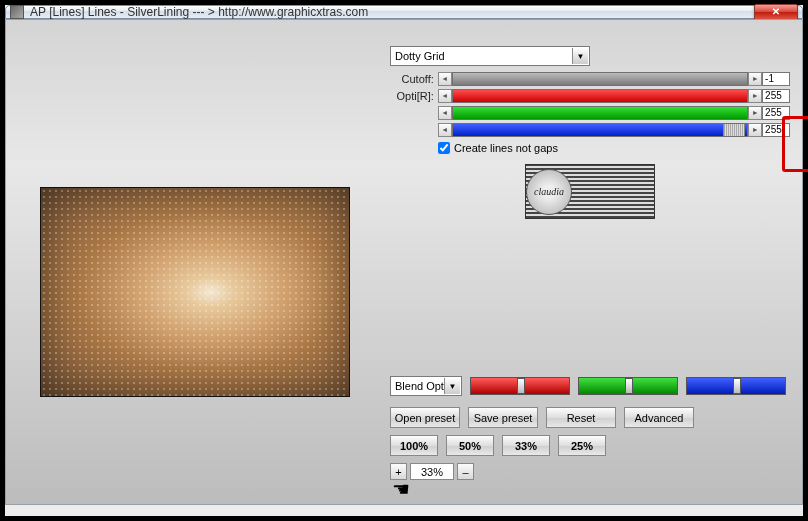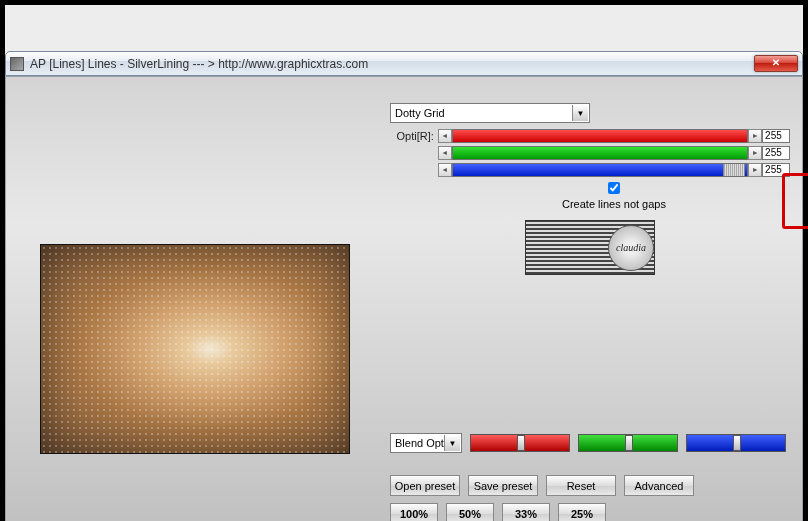--- a/index.html
+++ b/index.html
@@ -1,18 +1,18 @@
 <!DOCTYPE html>
 <html><head>
 <meta charset="utf-8">
 <style>
 * { box-sizing: border-box; margin: 0; padding: 0; }
 body { font-family: Tahoma, Arial, sans-serif; font-size: 11px; background: #000; width: 808px; height: 521px; overflow: hidden; }
 .outer { border: 5px solid #000; width: 808px; height: 521px; background: #ededed; }
-.titlebar { height: 25px; background: linear-gradient(180deg,#fdfefe 0%,#e8edf3 40%,#d4dde8 41%,#e6edf5 100%); border: 1px solid #7b8ca0; border-radius: 5px 5px 0 0; display: flex; align-items: center; padding: 0 4px; margin-top: 46px; }
+.titlebar { height: 14px; background: linear-gradient(180deg,#fdfefe 0%,#e8edf3 40%,#d4dde8 41%,#e6edf5 100%); border: 1px solid #7b8ca0; border-radius: 5px 5px 0 0; display: flex; align-items: center; padding: 0 4px; }
 .titlebar-icon { width: 14px; height: 14px; background: linear-gradient(135deg,#666,#aaa); border: 1px solid #555; margin-right: 6px; }
 .title-text { flex: 1; font-size: 12px; color:#333; }
 .closebtn { width: 44px; height: 17px; background: linear-gradient(180deg,#f39d96 0%,#d8493c 45%,#c01f10 50%,#e35a4b 100%); border: 1px solid #8b3a30; border-radius: 2px; color: #fff; font-weight: bold; text-align: center; line-height: 14px; font-size: 10px; box-shadow: 0 0 3px rgba(0,0,0,0.3); }
 .client { height: calc(100% - 25px); background: linear-gradient(180deg,#d4d4d4 0%, #e8e8e8 30%, #bcbcbc 100%); border: 1px solid #9aa0a8; display: flex; position: relative; padding: 7px; }
 .preview { position: absolute; left: 34px; top: 167px; width: 310px; height: 210px; border: 1px solid #111; background: radial-gradient(ellipse at 55% 50%, #f2e8d4 0%, #e8c99c 10%, #d2a26f 30%, #aa7745 55%, #6d4d32 100%); box-shadow: inset 0 0 40px rgba(0,0,0,0.4); overflow:hidden; }
 .preview .dots { position:absolute; inset:0; background-image: radial-gradient(#fff 0.5px, transparent 0.8px); background-size: 6px 6px; opacity:0.9; }
 .rightpane { position: absolute; left: 384px; top: 26px; width: 400px; }
 .drop { width: 200px; height: 20px; border: 1px solid #7a7a7a; background: #fff; display:inline-flex; align-items:center; padding:0 4px; font-size:11px; position:relative;}
 .drop .arrow { position:absolute; right:1px; top:1px; width:16px; height:16px; background:linear-gradient(180deg,#fff,#ccc); border-left:1px solid #888; display:flex;align-items:center;justify-content:center;font-size:8px;}
 .sliders { margin-top: 4px; }
@@ -22,36 +22,36 @@
 .track { height:14px; border:1px solid #707070; display:inline-block; position:relative;}
 .track.gap { width:298px; background:#000; }
 .track.cut { width:298px; background:linear-gradient(180deg,#bbb,#7a7a7a); }
 .track.line { width:298px; background:#000; }
 .track.red { width:298px; background:linear-gradient(180deg,#ff4d4d,#cc0000); }
 .track.green { width:298px; background:linear-gradient(180deg,#33e033,#009a00); }
 .track.blue { width:298px; background:linear-gradient(180deg,#4060ff,#0020cc); }
 .thumb { position:absolute; top:0; width:22px; height:12px; background: repeating-linear-gradient(90deg,#aaa 0,#aaa 1px,#ddd 1px,#ddd 2px); border-left:1px solid #888;border-right:1px solid #888;}
 .valbox { width:28px; height:14px; border:1px solid #777; background:#fff; font-size:10px; padding:0 2px; display:inline-flex;align-items:center;}
 .redhighlight { position:absolute; width:37px; height:56px; border:3px solid #d40000; border-radius:3px; left:392px; top:46px; pointer-events:none; }
-.chk { margin-top:4px; margin-left:48px; display:flex; align-items:center; gap:4px;flex-direction:column; }
+.chk { margin-top:4px; margin-left:48px; display:flex; align-items:center; gap:4px; }
 .chk input { width:12px; height:12px; }
-.logo { margin: 10px auto 0 auto; width:130px; height:55px; background: repeating-linear-gradient(0deg,#444 0,#444 2px,#ddd 2px,#ddd 4px); border:1px solid #333; display:flex;align-items:center;justify-content:flex-end; position:relative;}
+.logo { margin: 10px auto 0 auto; width:130px; height:55px; background: repeating-linear-gradient(0deg,#444 0,#444 2px,#ddd 2px,#ddd 4px); border:1px solid #333; display:flex;align-items:center;justify-content:flex-start; position:relative;}
 .logo .circle { width:46px; height:46px; border-radius:50%; background: radial-gradient(circle,#eee 20%, #aaa 100%); border:1px solid #555;display:flex;align-items:center;justify-content:center;font-style:italic;font-family:cursive;font-size:10px;color:#222;}
 .bottom { position:absolute; left:384px; top:356px; width:410px; }
 .blendrow { display:flex; gap:8px; align-items:center; }
 .btn { height:21px; border:1px solid #888; background:linear-gradient(180deg,#fdfdfd,#dedede 50%,#cfcfcf 51%,#e9e9e9); font-size:11px; display:inline-flex;align-items:center;justify-content:center; padding:0 2px;}
 .btn70 { width:70px; }
 .btn48 { width:48px;font-weight:bold; }
 .btn44 { width:44px; }
 .slider3 { width:100px; height:18px; border:1px solid #555; position:relative; display:inline-block;}
 .slider3.red { background:linear-gradient(180deg,#ff5a5a,#b00000);}
 .slider3.green { background:linear-gradient(180deg,#40e040,#008800);}
 .slider3.blue { background:linear-gradient(180deg,#4060ff,#001dbb);}
 .slider3 .knob { position:absolute; left:46px; top:0; width:8px; height:16px; background:linear-gradient(180deg,#fff,#bbb);border:1px solid #555;}
-.row2 { margin-top:22px; display:flex; gap:8px; }
+.row2 { margin-top:11px; display:flex; gap:8px; }
 .row3 { margin-top:7px; display:flex; gap:8px; }
 .row4 { margin-top:7px; display:flex; align-items:center; gap:3px; }
 .sqbtn { width:17px; height:17px; border:1px solid #888; background:linear-gradient(180deg,#fbfbfb,#d8d8d8);display:inline-flex;align-items:center;justify-content:center;font-size:11px;}
 .pct { width:44px; height:17px; border:1px solid #888; background:#fff; text-align:center; font-size:11px;display:inline-flex;align-items:center;justify-content:center;}
 .row5 { margin-top:10px; display:flex; gap:4px; align-items:center;}
 .hand { position:absolute; left:386px; top:457px; font-size:20px; transform: scaleX(-1);}
 </style>
 </head>
 <body>
 
@@ -67,20 +67,27 @@
       <div class="dots"></div>
     </div>
 
     <div class="rightpane">
       <div class="drop">
         <span>Dotty Grid</span>
         <span class="arrow">▼</span>
       </div>
 
       <div class="sliders" style="position:relative;">
+        <div class="srow">
+          <span class="slabel">Cutoff:</span>
+          <span class="scrbtn">◄</span>
+          <span class="track cut"></span>
+          <span class="scrbtn">►</span>
+          <span class="valbox">-1</span>
+        </div>
         <div class="srow">
           <span class="slabel">Opti[R]:</span>
           <span class="scrbtn">◄</span>
           <span class="track red"></span>
           <span class="scrbtn">►</span>
           <span class="valbox">255</span>
         </div>
         <div class="srow">
           <span class="slabel"></span>
           <span class="scrbtn">◄</span>

